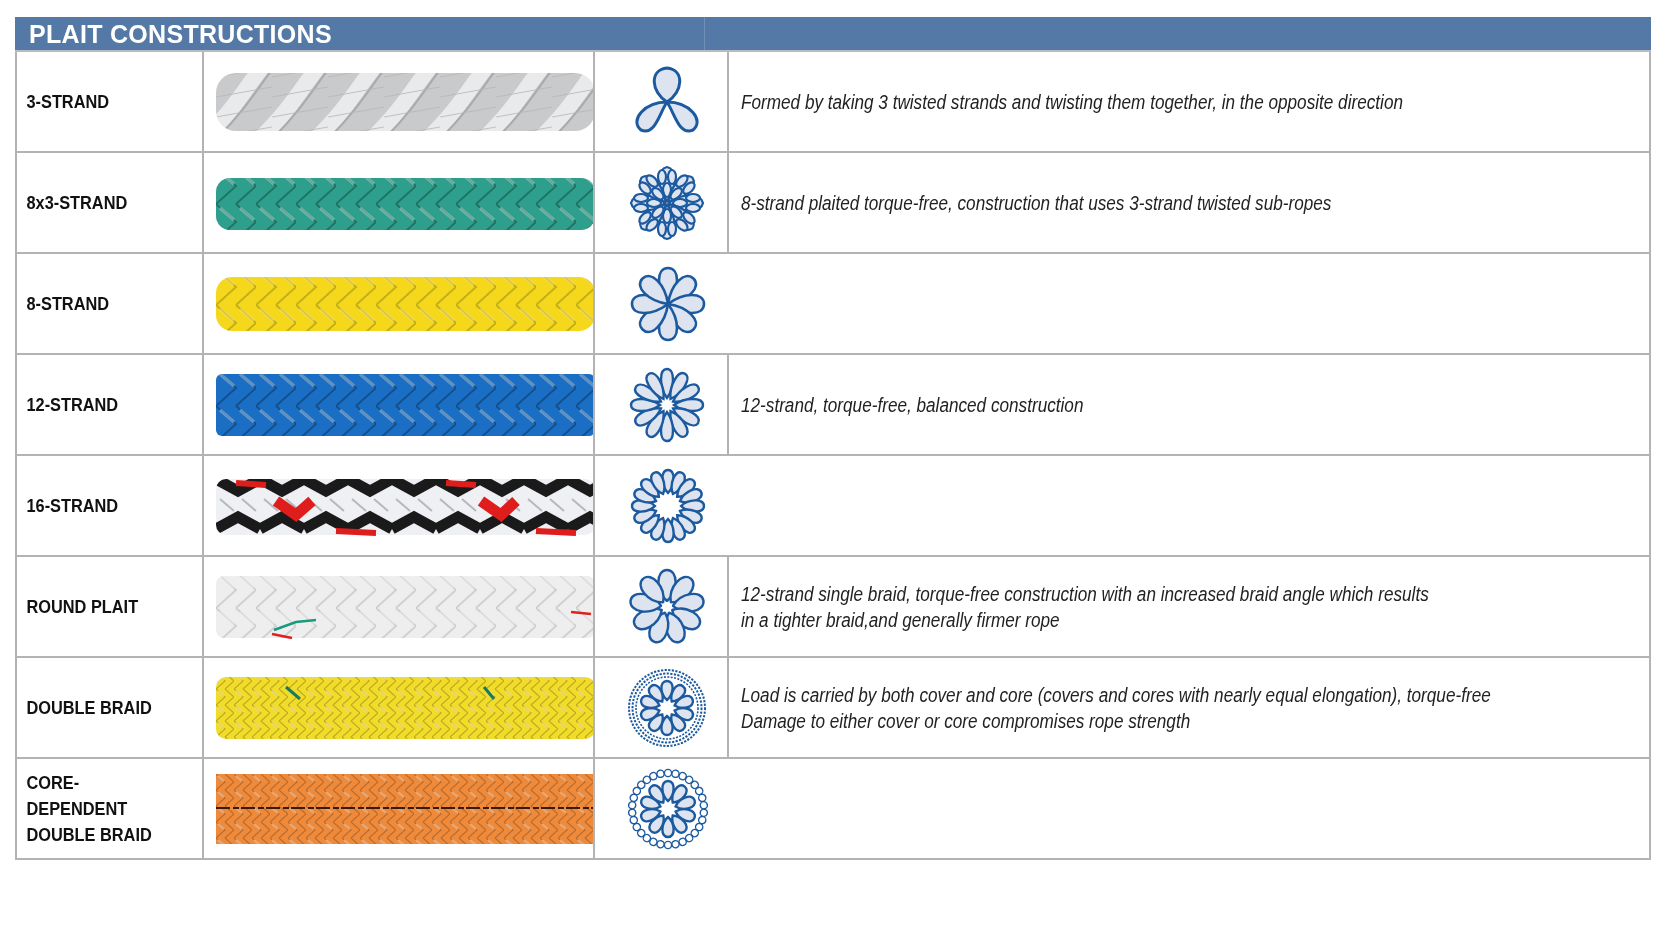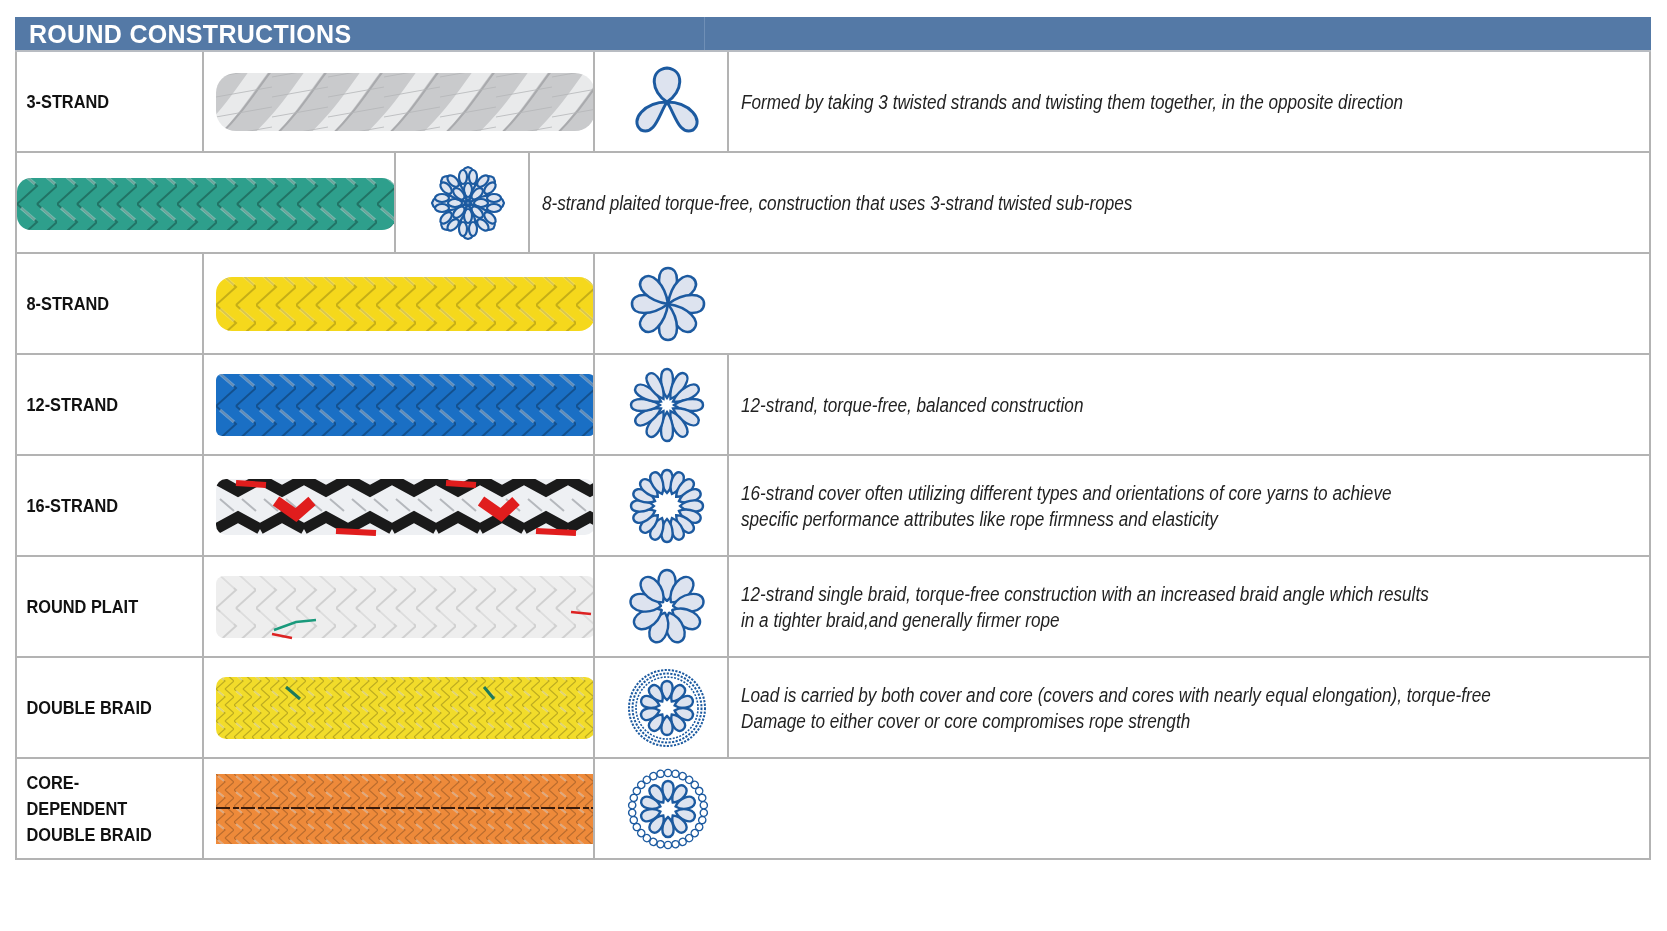--- a/index.html
+++ b/index.html
@@ -44,21 +44,21 @@
       <rect width="44" height="70" fill="#eef0f3"></rect>
       <path d="M0 8 L22 20 L44 8" stroke="#1a1a1a" stroke-width="11" fill="none"></path>
       <path d="M0 58 L22 46 L44 58" stroke="#1a1a1a" stroke-width="11" fill="none"></path>
       <path d="M4 28 L18 40 M26 28 L40 40" stroke="#b5b8bd" stroke-width="2" fill="none"></path>
     </pattern>
   </defs>
 </svg>
 
 <div class="table">
   <div class="hdr">
-    <div class="title">ROUND CONSTRUCTIONS</div>
+    <div class="title">PLAIT CONSTRUCTIONS</div>
     <div class="rest"></div>
   </div>
 
   <div class="row">
     <div class="cell c-name-wrap">
       <div class="c-name">3-STRAND</div>
     </div>
     <div class="cell c-photo">
       <div class="rope">
         <svg width="379" height="70">
@@ -76,20 +76,23 @@
       </svg>
     </div>
     <div class="cell c-desc">
       <div class="desc-inner">
         <div>Formed by taking 3 twisted strands and twisting them together, in the opposite direction</div>
       </div>
     </div>
   </div>
 
   <div class="row">
+    <div class="cell c-name-wrap">
+      <div class="c-name">8x3-STRAND</div>
+    </div>
     <div class="cell c-photo">
       <div class="rope">
         <svg width="379" height="70">
             <rect x="0" y="10" width="379" height="52" rx="14" fill="#2e9f8c"></rect>
             <rect x="0" y="10" width="379" height="52" rx="14" fill="url(#p-braid)"></rect>
           </svg>
       </div>
     </div>
     <div class="cell c-icon">
       <svg width="80" height="80" viewBox="-40 -40 80 80">
@@ -209,26 +212,20 @@
             <use href="#pet16" transform="rotate(180)"></use>
             <use href="#pet16" transform="rotate(202.5)"></use>
           <use href="#pet16" transform="rotate(225)"></use>
             <use href="#pet16" transform="rotate(247.5)"></use>
             <use href="#pet16" transform="rotate(270)"></use>
           <use href="#pet16" transform="rotate(292.5)"></use>
             <use href="#pet16" transform="rotate(315)"></use>
             <use href="#pet16" transform="rotate(337.5)"></use>
         </g>
       </svg>
-    </div>
-    <div class="cell c-desc">
-      <div class="desc-inner">
-        <div>16-strand cover often utilizing different types and orientations of core yarns to achieve</div>
-        <div>specific performance attributes like rope firmness and elasticity</div>
-      </div>
     </div>
   </div>
 
   <div class="row">
     <div class="cell c-name-wrap">
       <div class="c-name">ROUND PLAIT</div>
     </div>
     <div class="cell c-photo">
       <div class="rope">
         <svg width="379" height="70">

